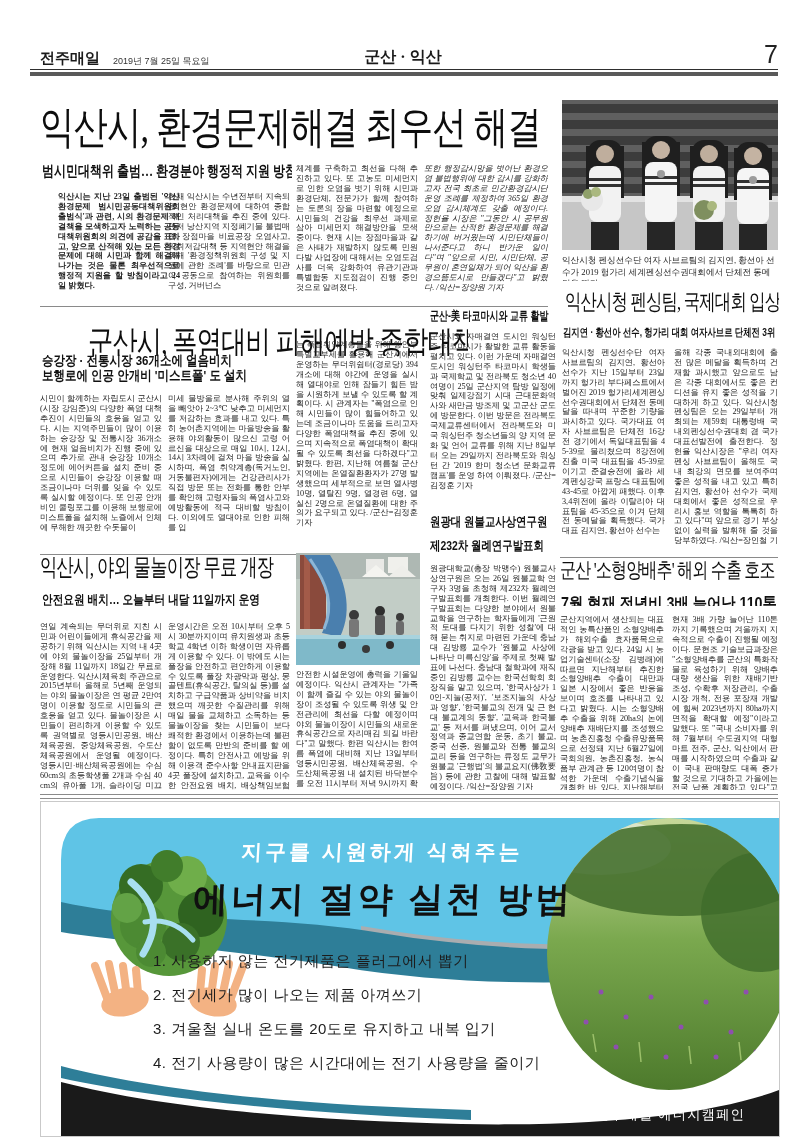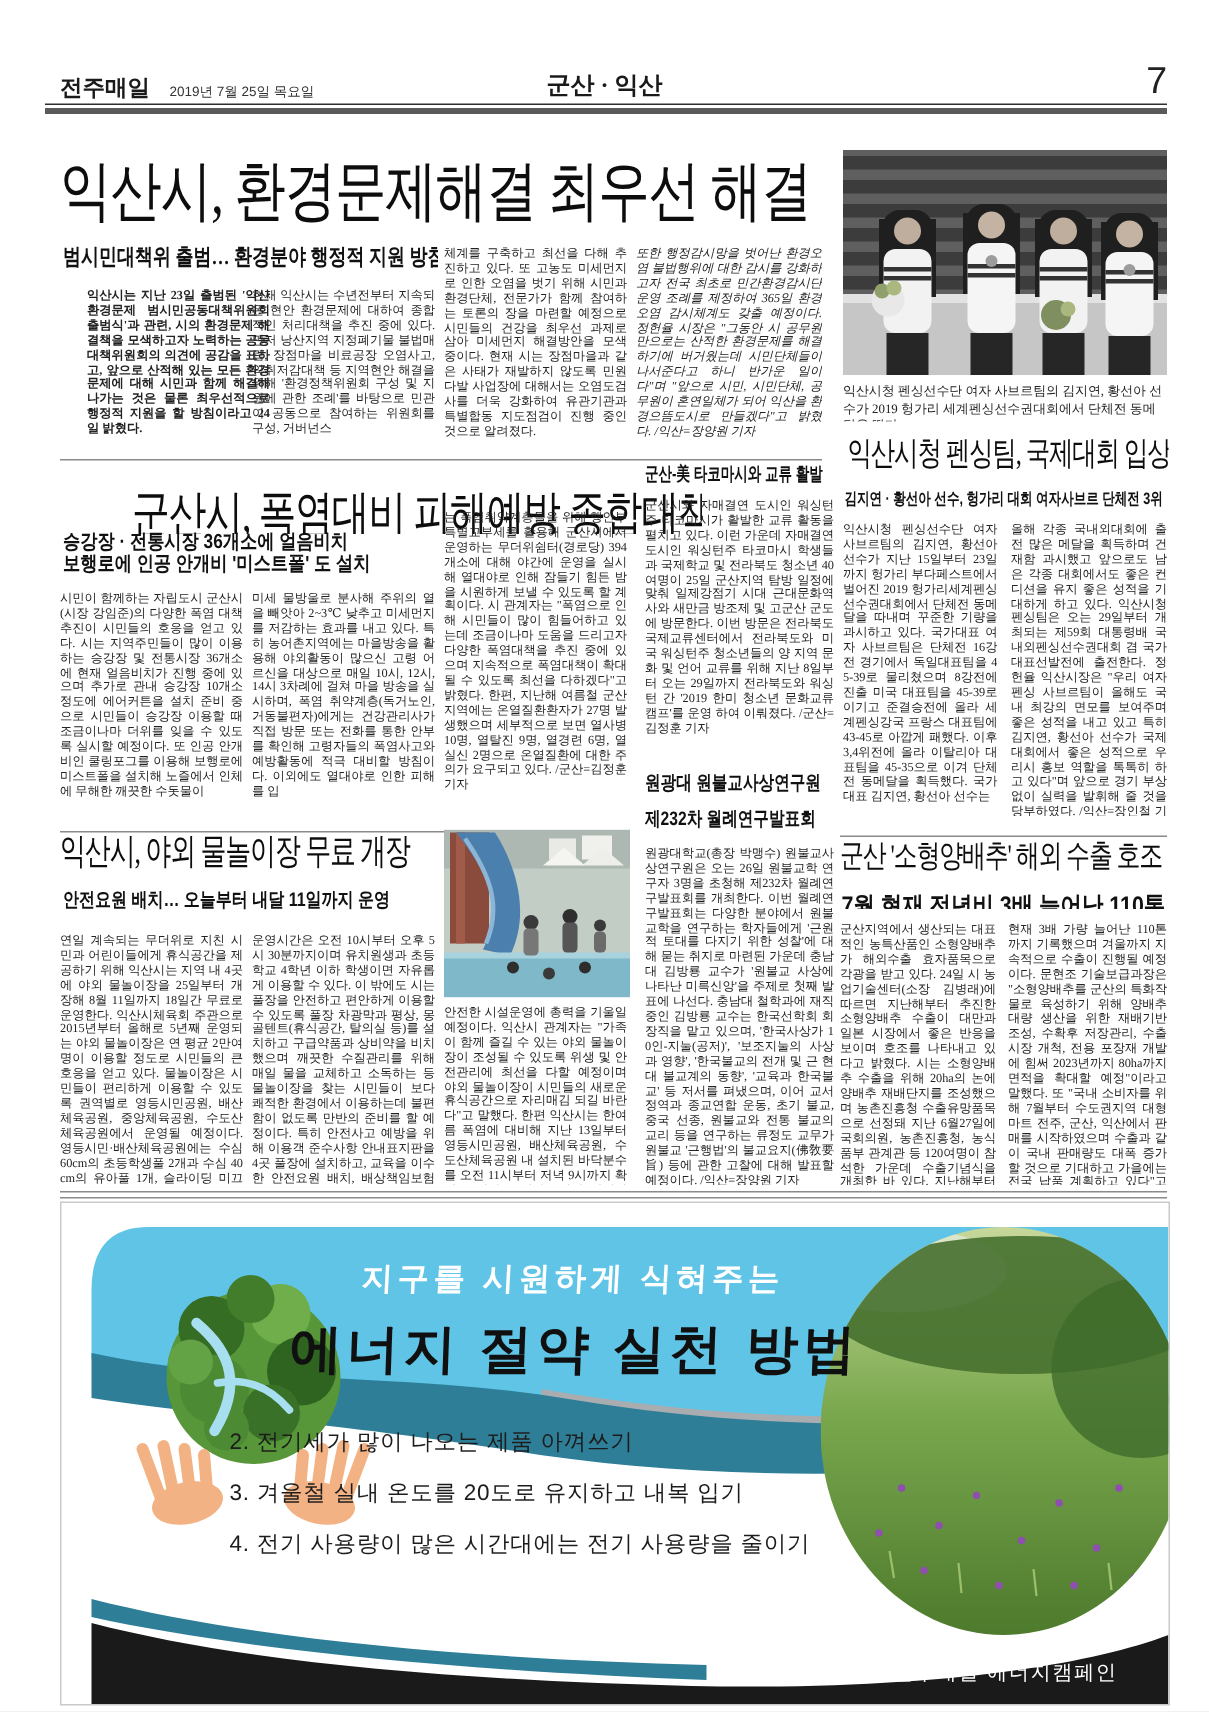--- a/index.html
+++ b/index.html
@@ -278,20 +278,21 @@
           </g>
           <ellipse cx="144" cy="172" rx="24" ry="14" fill="#f3b283" transform="rotate(12 144 172)"></ellipse>
         </g>
       </g>
     </svg>
 
     <div class="abs sans banner-tagline" style="left:200px;top:36px;">지구를 시원하게 식혀주는</div>
     <div class="abs sans banner-title" style="left:152px;top:74px;">에너지 절약 실천 방법</div>
 
     <ul class="abs sans tips" style="left:112px;top:150px;width:480px;">
+      <li>1.  사용하지 않는 전기제품은 플러그에서 뽑기</li>
       <li>2.  전기세가 많이 나오는 제품 아껴쓰기</li>
       <li>3.  겨울철 실내 온도를 20도로 유지하고 내복 입기</li>
       <li>4.  전기 사용량이 많은 시간대에는 전기 사용량을 줄이기</li>
     </ul>
 
     <div class="abs sans credit" style="right:34px;top:304px;">
       <span>▶</span>
       <span style="margin-left:10px;">전주매일 에너지캠페인</span>
     </div>
   </div>

